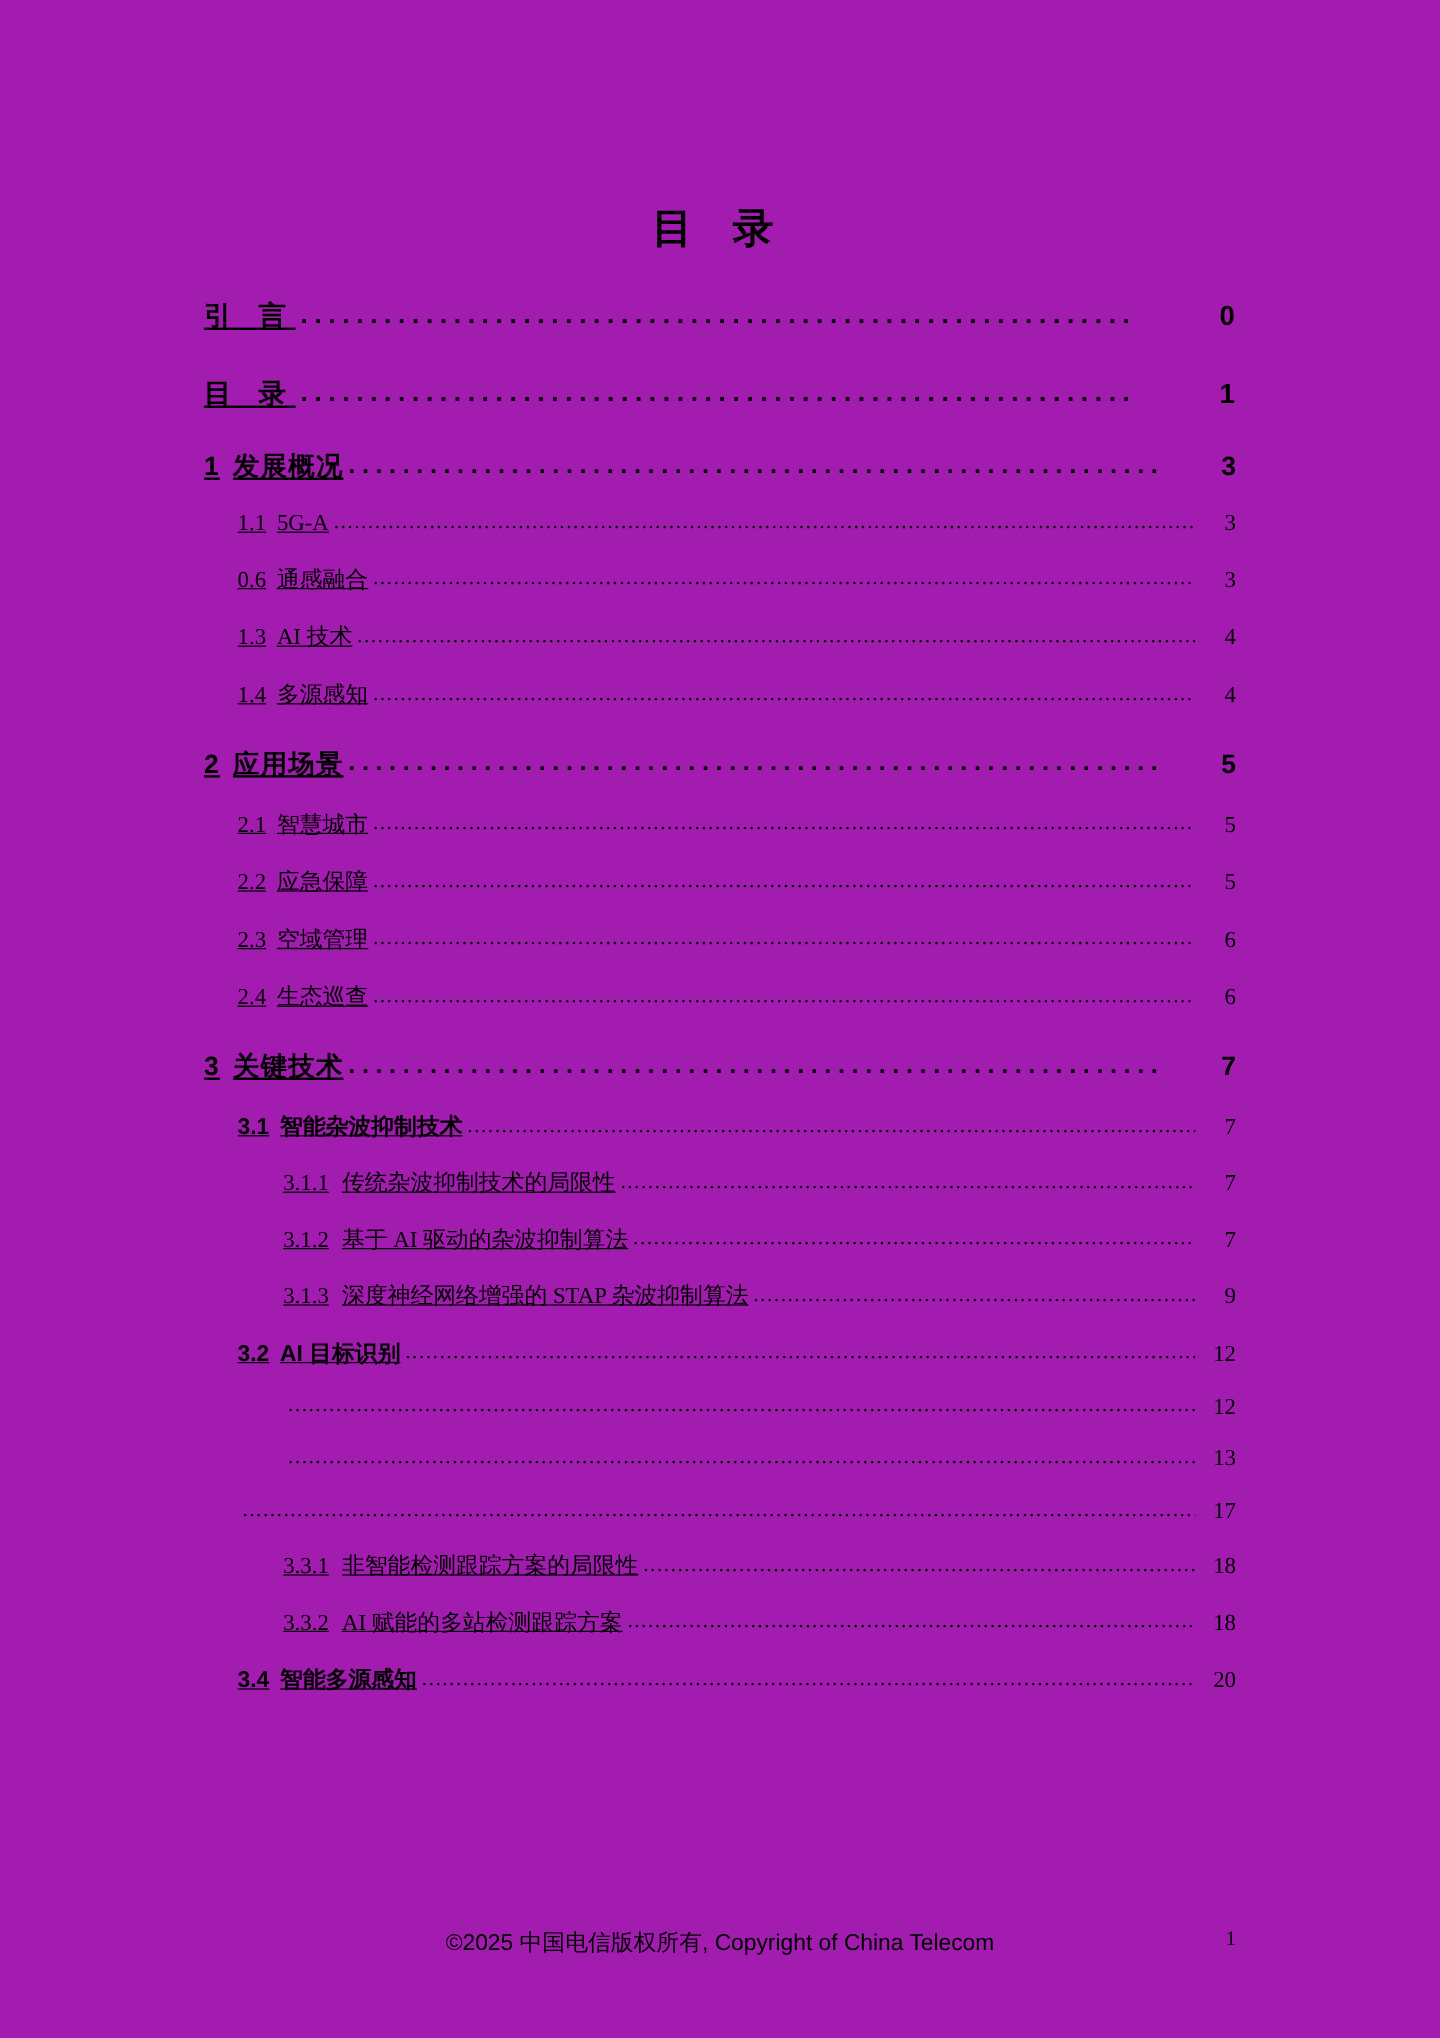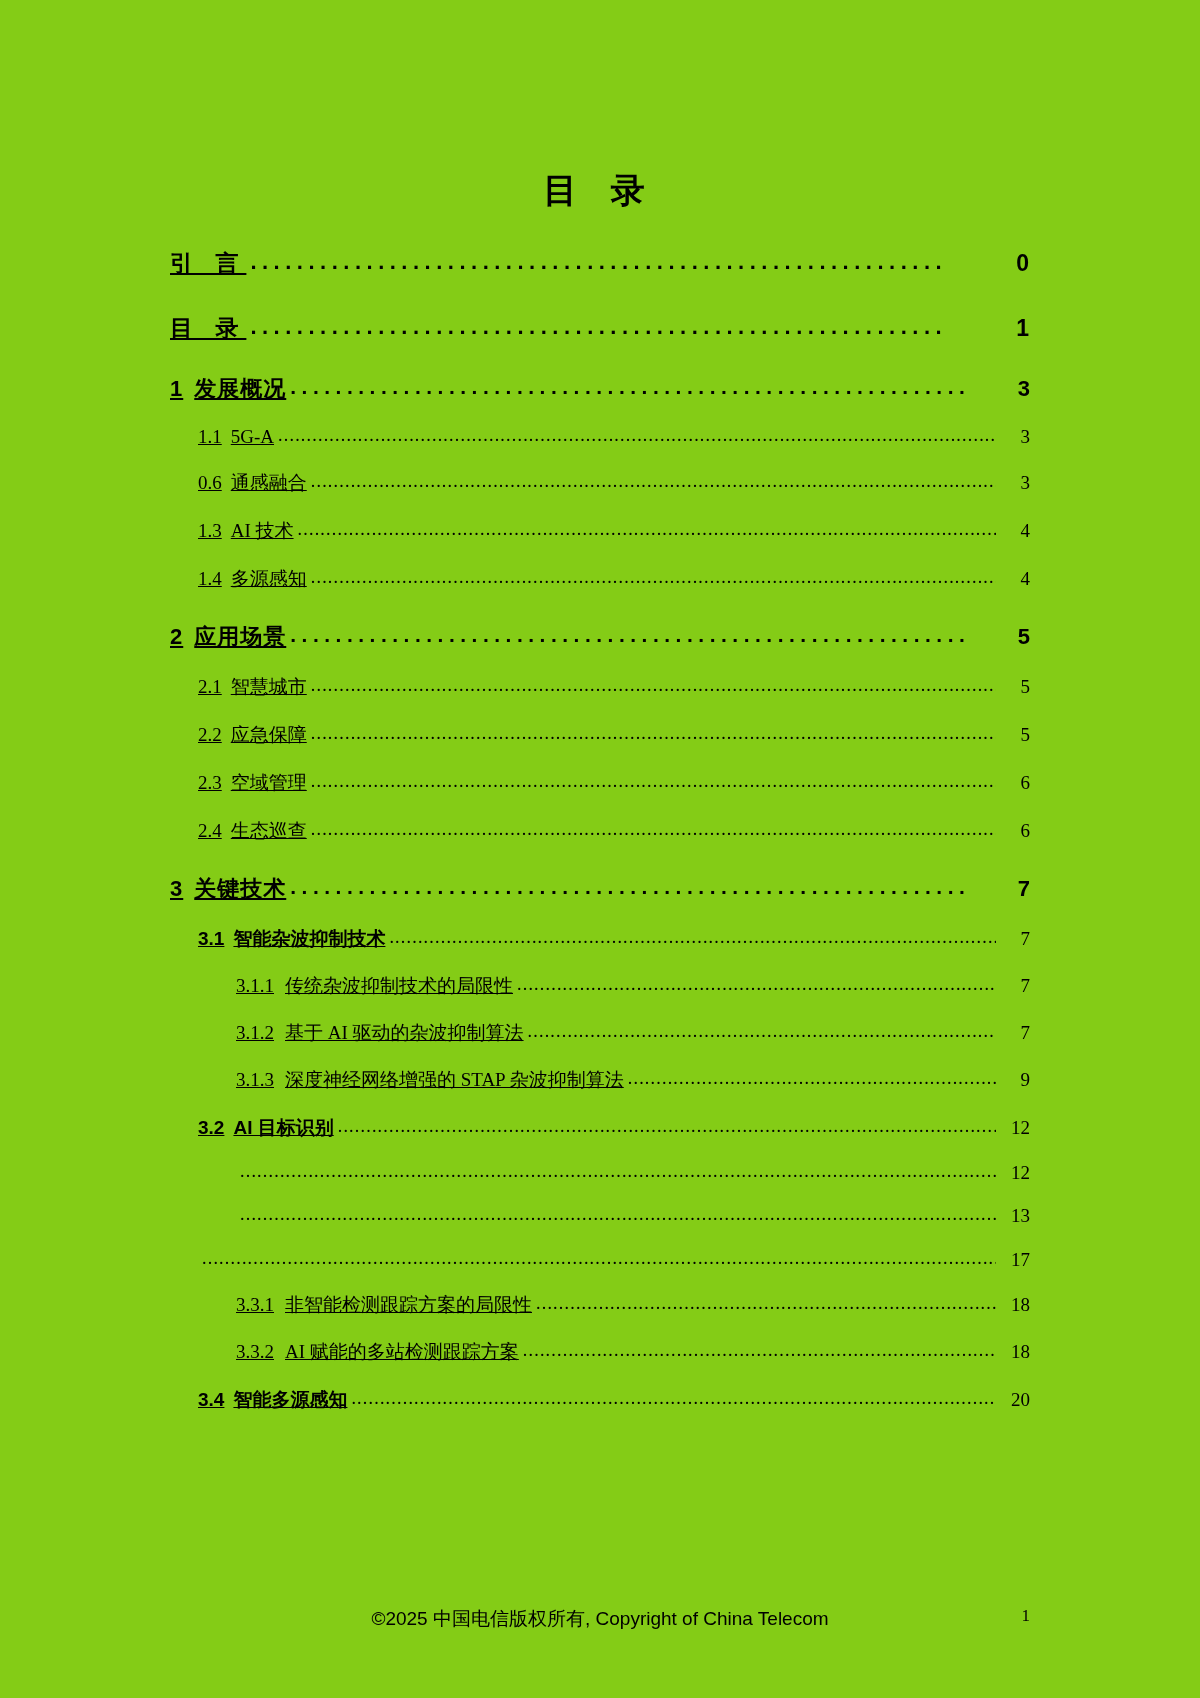--- a/index.html
+++ b/index.html
@@ -9,21 +9,21 @@
   }
   body {
     font-family: "Liberation Serif", "DejaVu Serif", serif;
     color: #000000;
   }
   .page {
     position: relative;
     width: 1200px;
     height: 1698px;
     margin: 0 auto;
-    background: #84cc16;
+    background: #a21caf;
     box-sizing: border-box;
     overflow: hidden;
   }
   .content {
     position: absolute;
     left: 170px;
     top: 0;
     width: 860px;
   }
   .doc-title {

